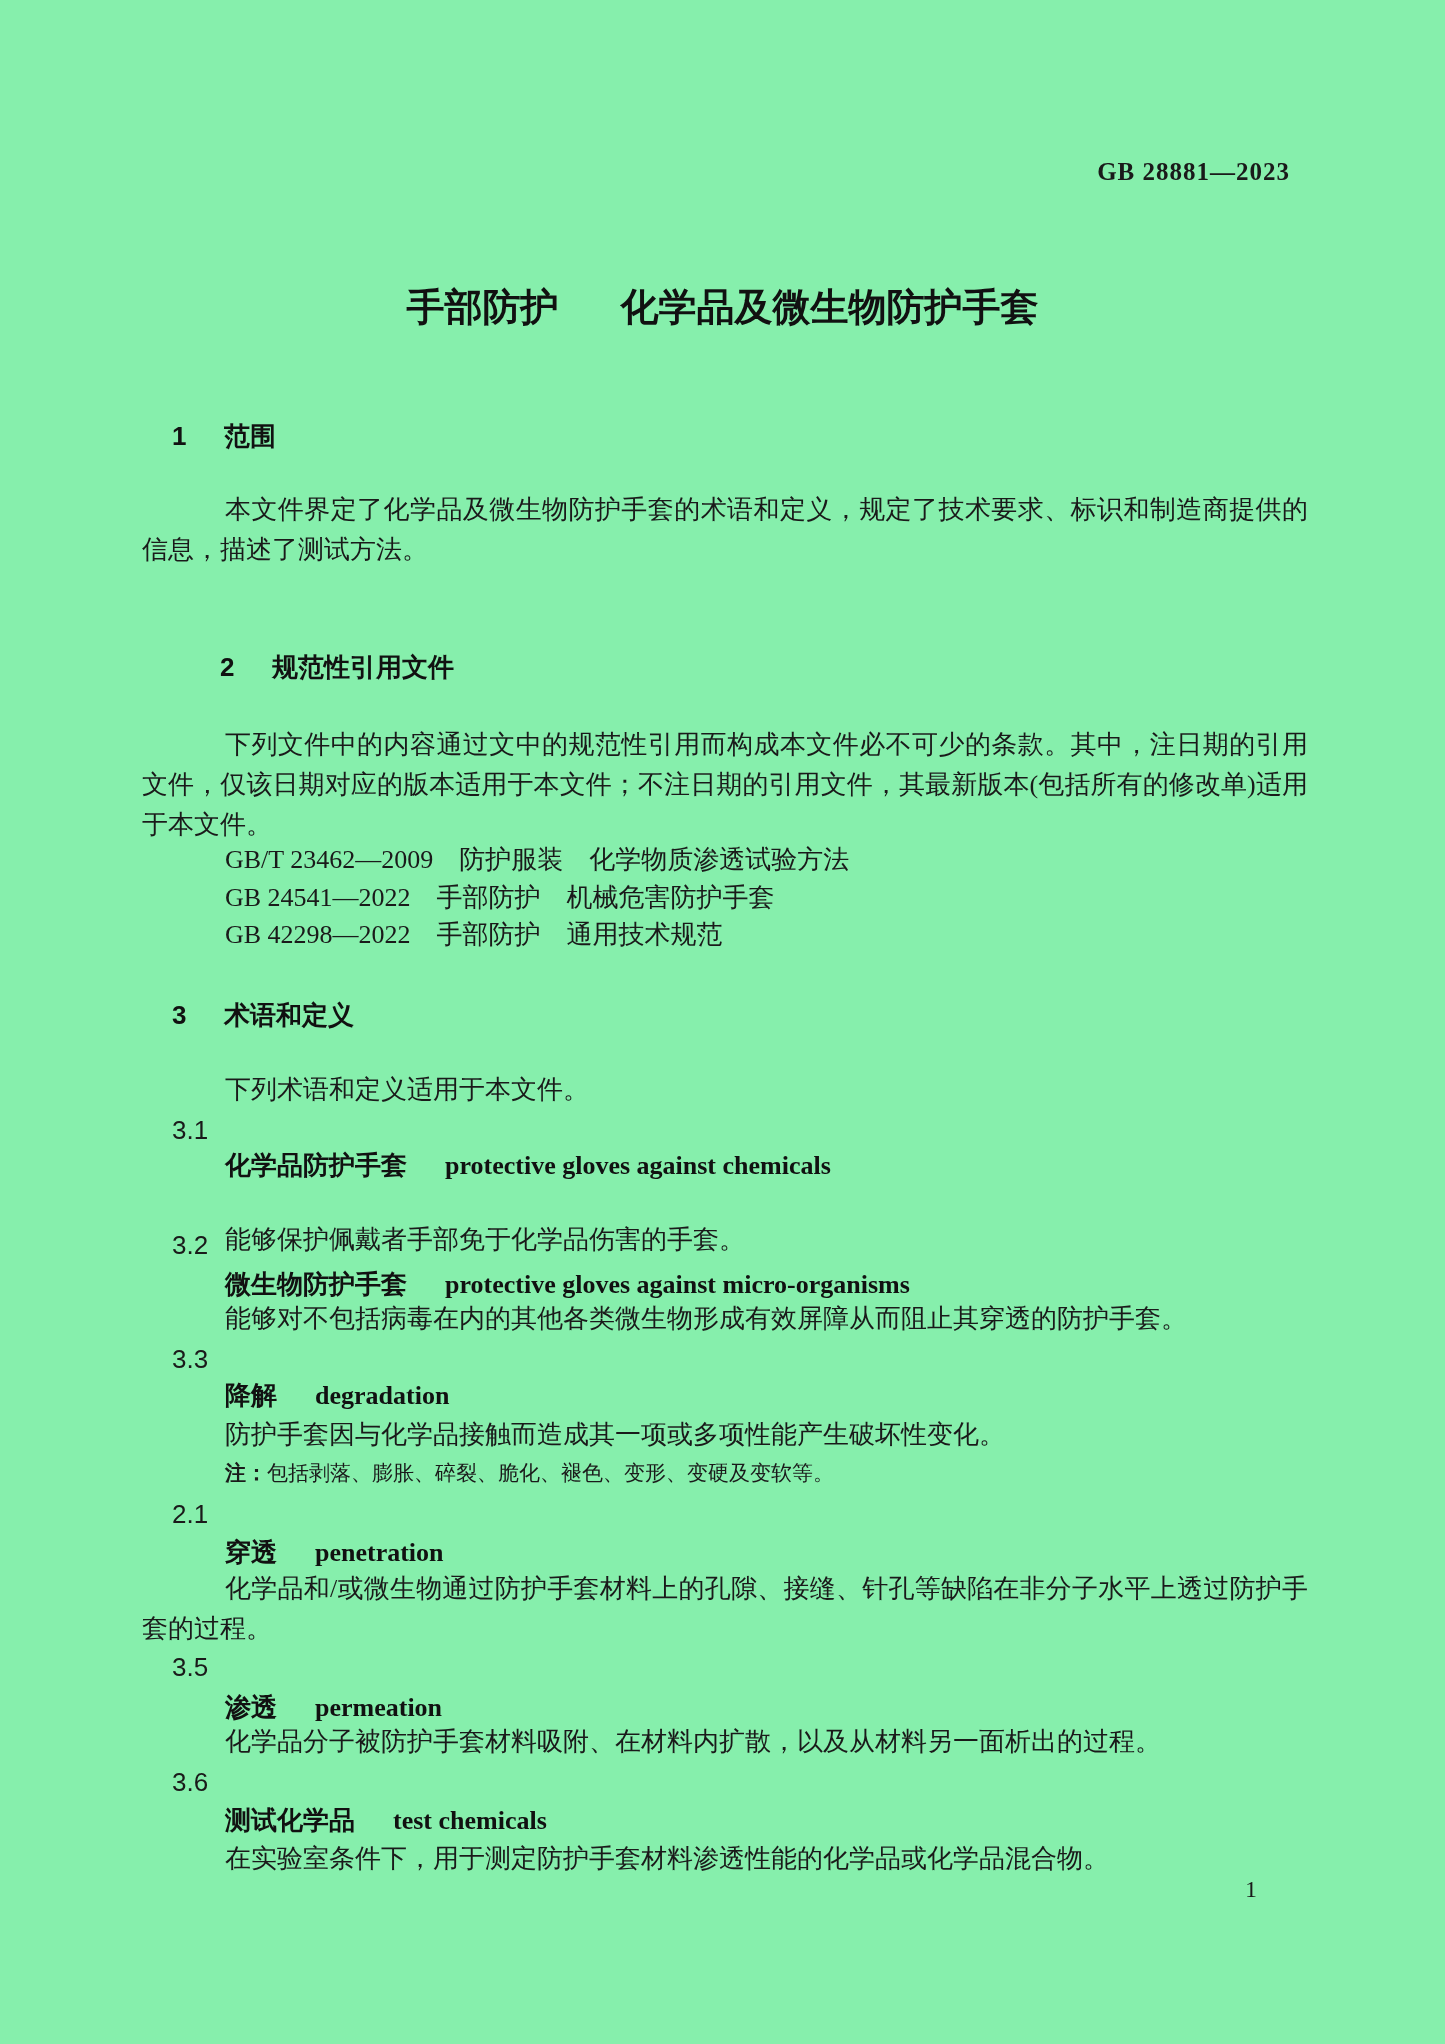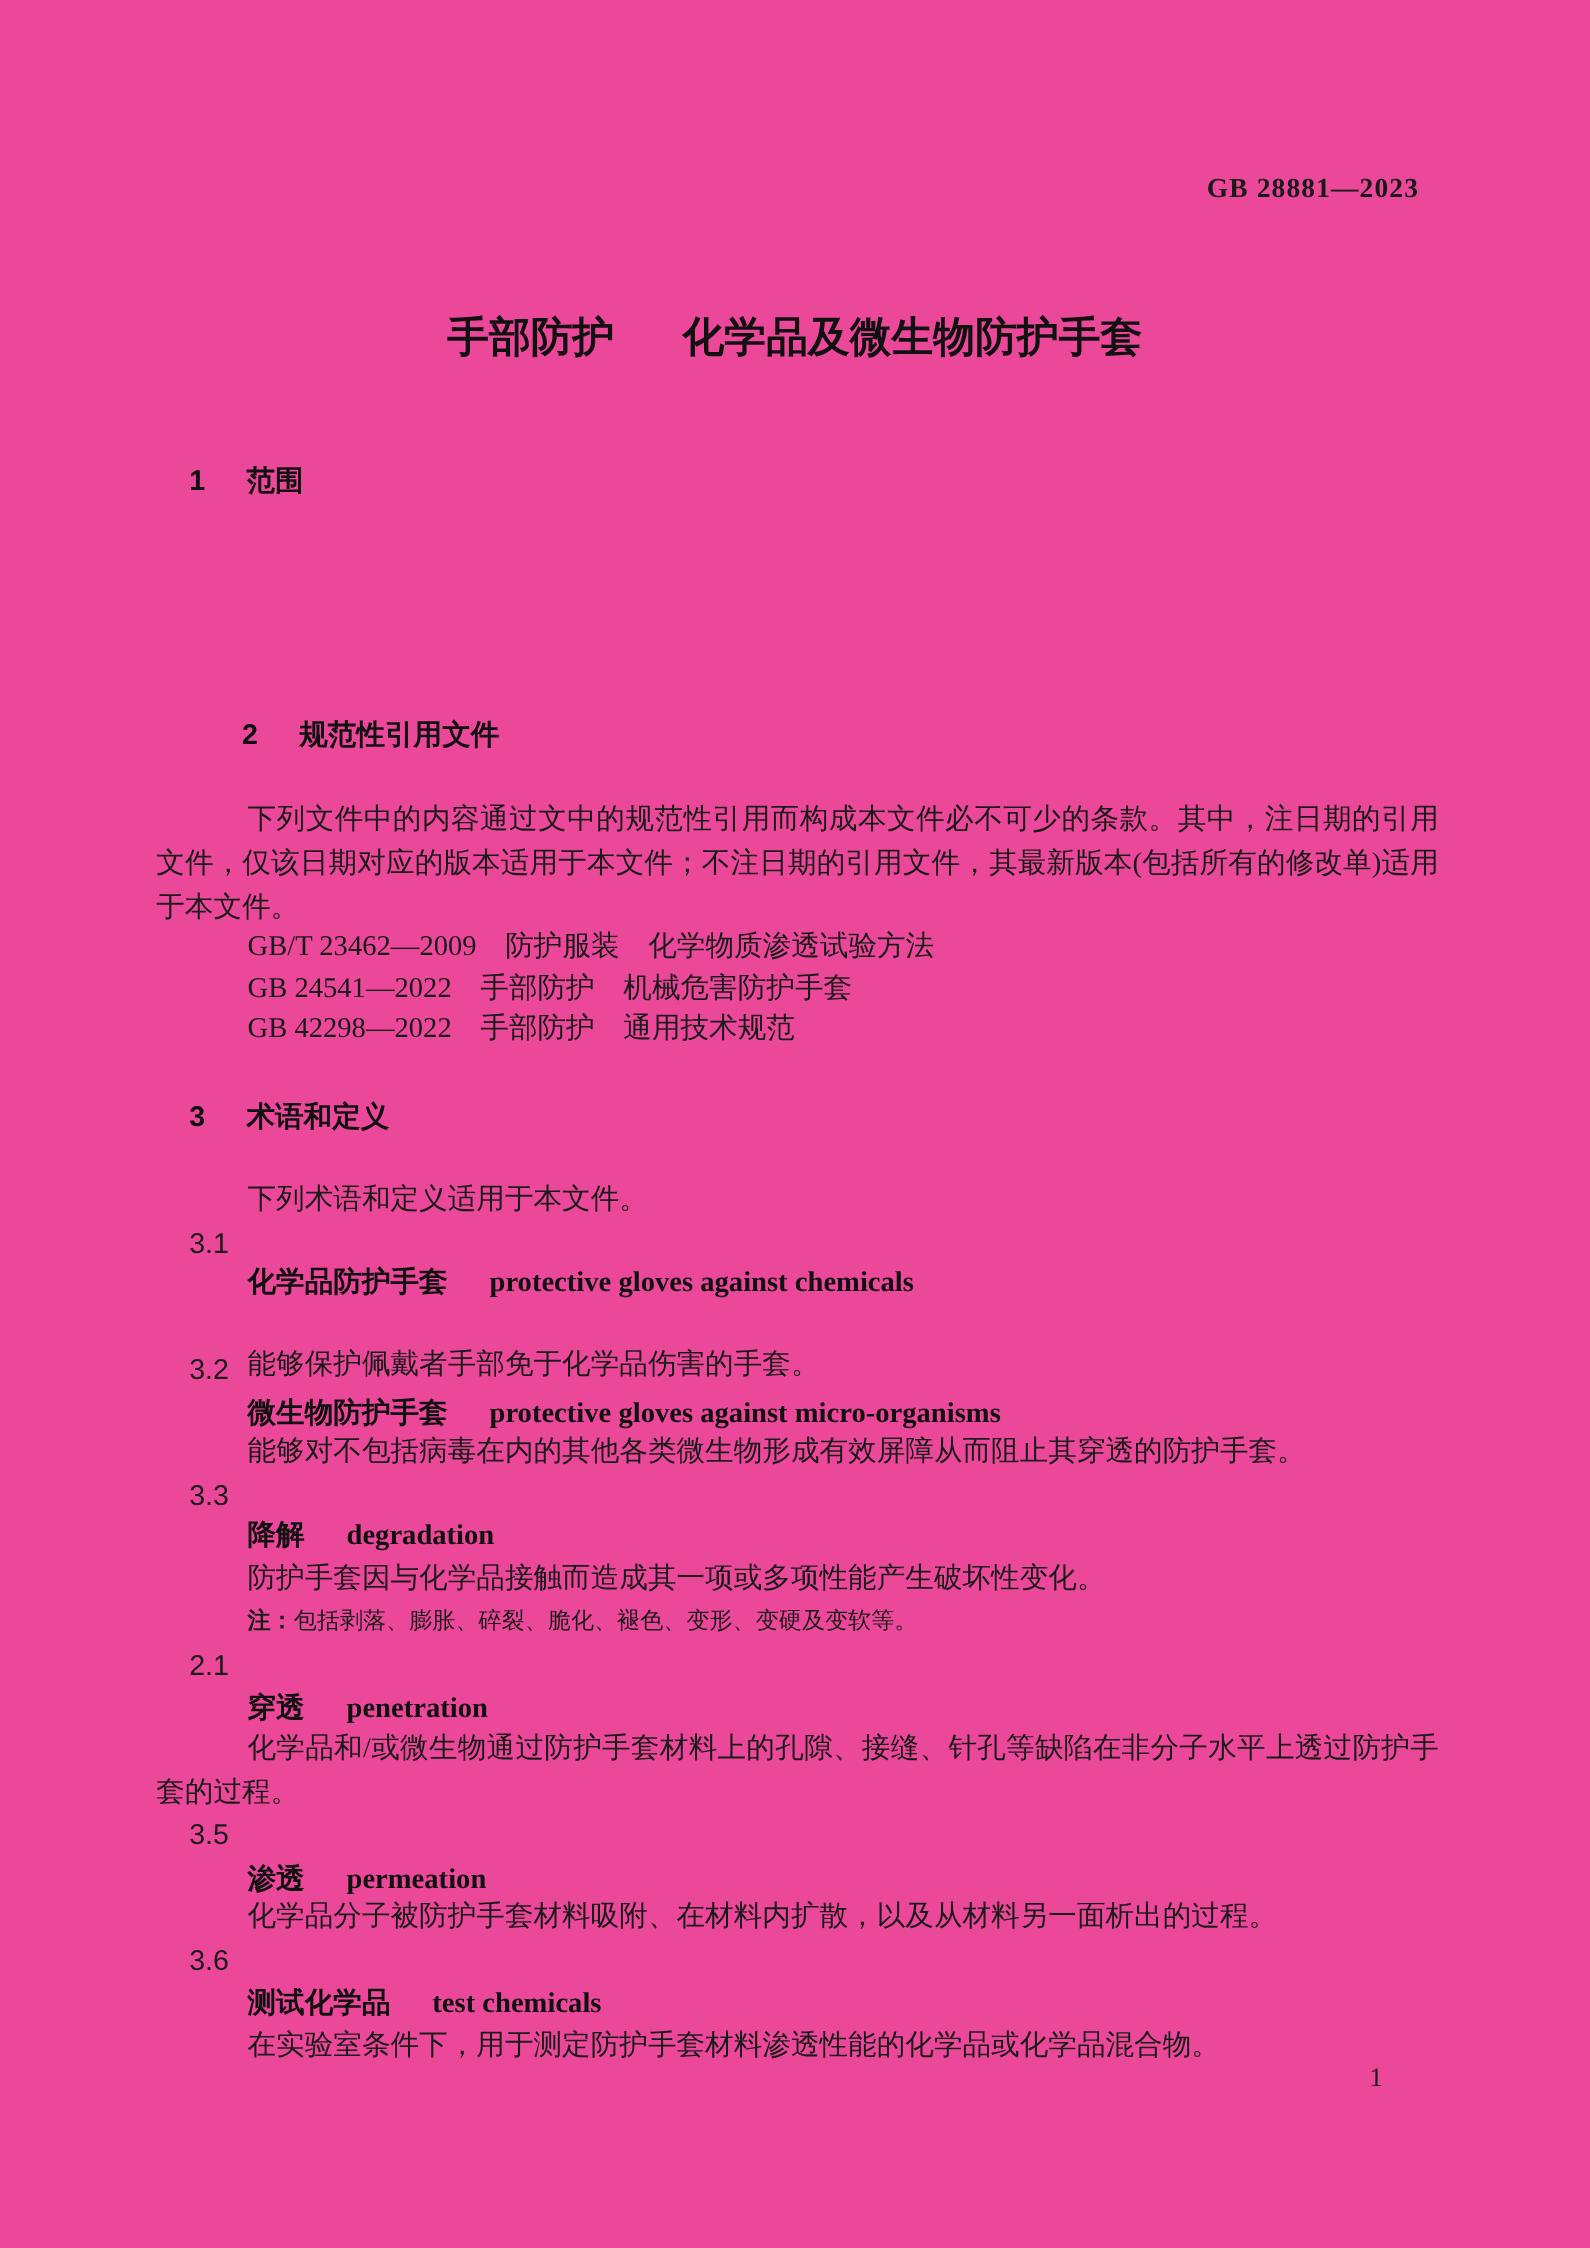--- a/index.html
+++ b/index.html
@@ -1,20 +1,20 @@
 <!DOCTYPE html>
 <html><head>
 <meta charset="utf-8">
 <style>
   html,body{margin:0;padding:0;background:#888;}
   .page{
     position:relative;
     width:1445px;height:2044px;
     margin:0 auto;
-    background:#ec4899;
+    background:#86efac;
     color:#1a1a1a;
     font-family:"Liberation Serif","DejaVu Serif",serif;
     overflow:hidden;
   }
   
   .std-number{
     position:absolute;top:152px;right:155px;
     font-size:25px;line-height:40px;font-weight:bold;
     letter-spacing:1px;
     font-family:"Liberation Serif","DejaVu Serif",serif;
@@ -83,20 +83,21 @@
 
   <div class="std-number">GB 28881—2023</div>
 
   <div class="doc-title">
     <span class="t1">手部防护</span><span class="t2">化学品及微生物防护手套</span>
   </div>
 
   <div class="sec-heading" style="top:416px;">
     <span class="num">1</span><span>范围</span>
   </div>
+  <p class="para" style="top:490px;">本文件界定了化学品及微生物防护手套的术语和定义，规定了技术要求、标识和制造商提供的信息，描述了测试方法。</p>
 
   <div class="sec-heading" style="top:647px;margin-left:48px;">
     <span class="num">2</span><span>规范性引用文件</span>
   </div>
   <p class="para" style="top:725px;">下列文件中的内容通过文中的规范性引用而构成本文件必不可少的条款。其中，注日期的引用文件，仅该日期对应的版本适用于本文件；不注日期的引用文件，其最新版本(包括所有的修改单)适用于本文件。</p>
   <div class="ref-line" style="top:840px;">GB/T 23462—2009　防护服装　化学物质渗透试验方法</div>
   <div class="ref-line" style="top:878px;">GB 24541—2022　手部防护　机械危害防护手套</div>
   <div class="ref-line" style="top:915px;">GB 42298—2022　手部防护　通用技术规范</div>
 
   <div class="sec-heading" style="top:995px;">

